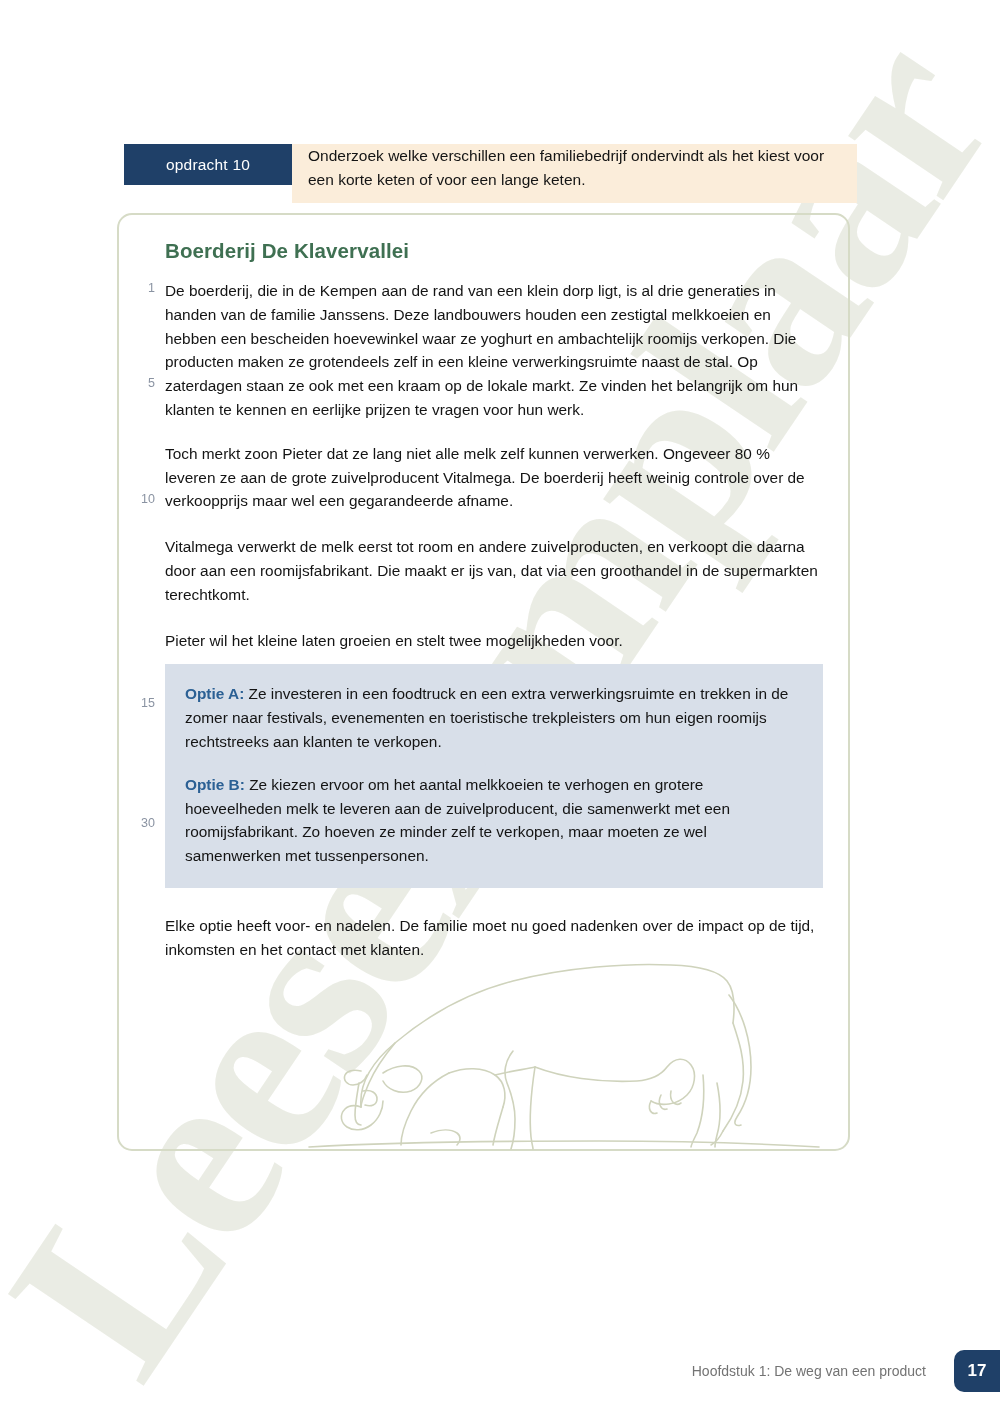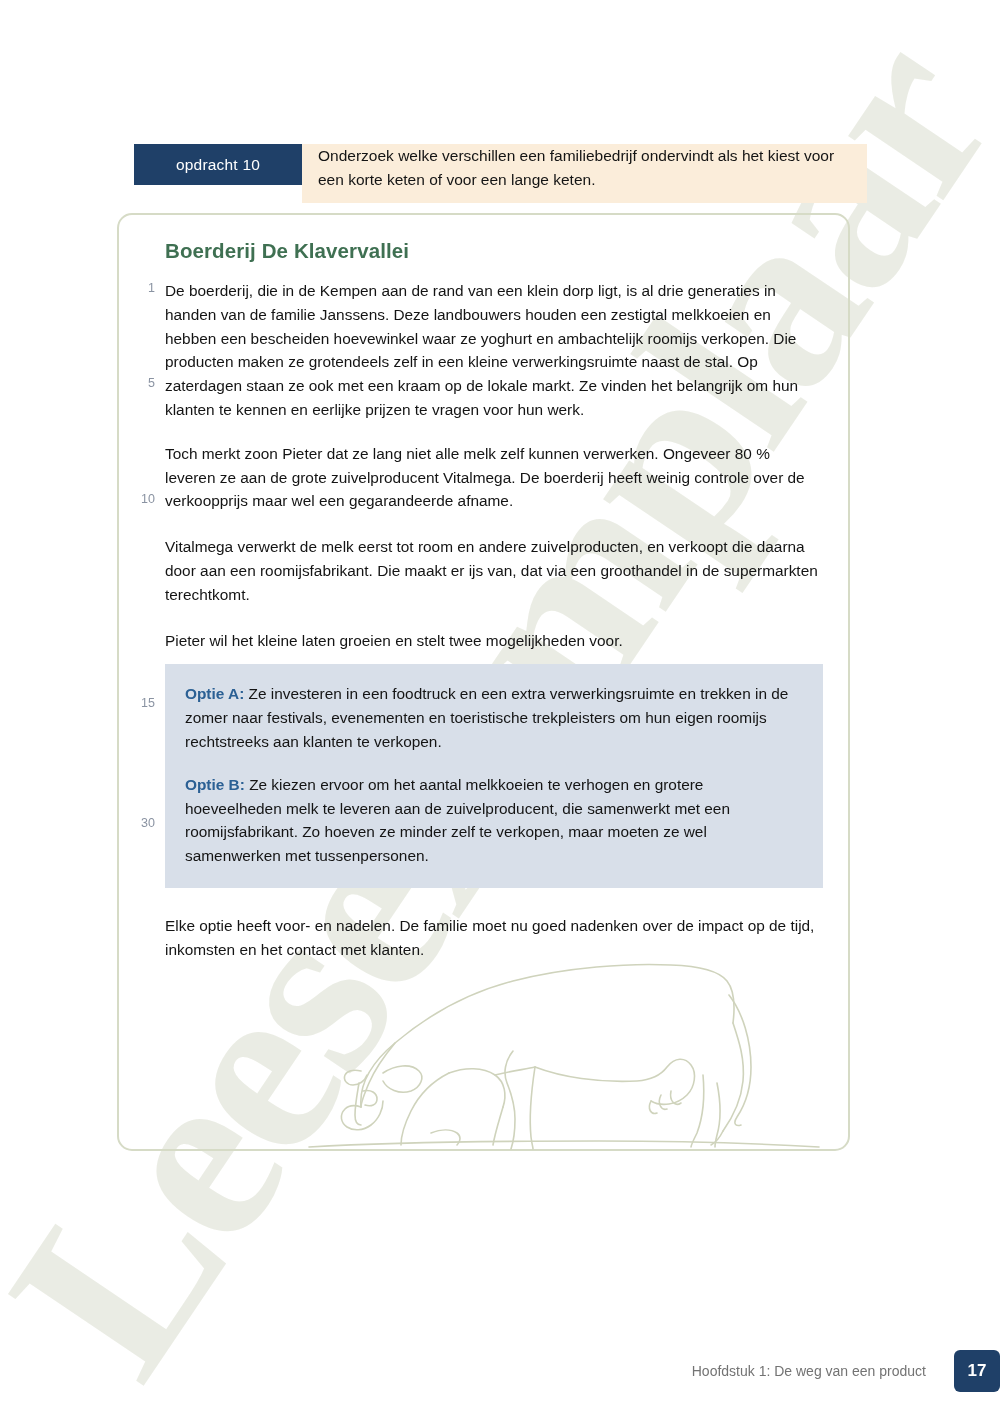--- a/index.html
+++ b/index.html
@@ -35,21 +35,21 @@
     font-weight: 700;
     letter-spacing: -6px;
     color: #e9ebe2;
     white-space: nowrap;
     opacity: .92;
   }
 
   
   #assignment-header {
     position: absolute;
-    left: 134px;
+    left: 124px;
     top: 144px;
     width: 733px;
     display: flex;
     align-items: stretch;
     z-index: 3;
   }
   #assignment-badge {
     background: #1f4068;
     color: #ffffff;
     width: 168px;
@@ -181,21 +181,20 @@
     height: 42px;
     background: #1f4068;
     color: #ffffff;
     font-size: 17px;
     font-weight: 700;
     display: flex;
     align-items: center;
     justify-content: center;
     border-top-left-radius: 10px;
     border-bottom-left-radius: 10px;
-    border-radius: 6px;
   }
 </style>
 </head>
 <body>
 
 <div id="watermark-layer">
   <div id="watermark-text">Leesexemplaar</div>
 </div>
 
 <div id="assignment-header">

